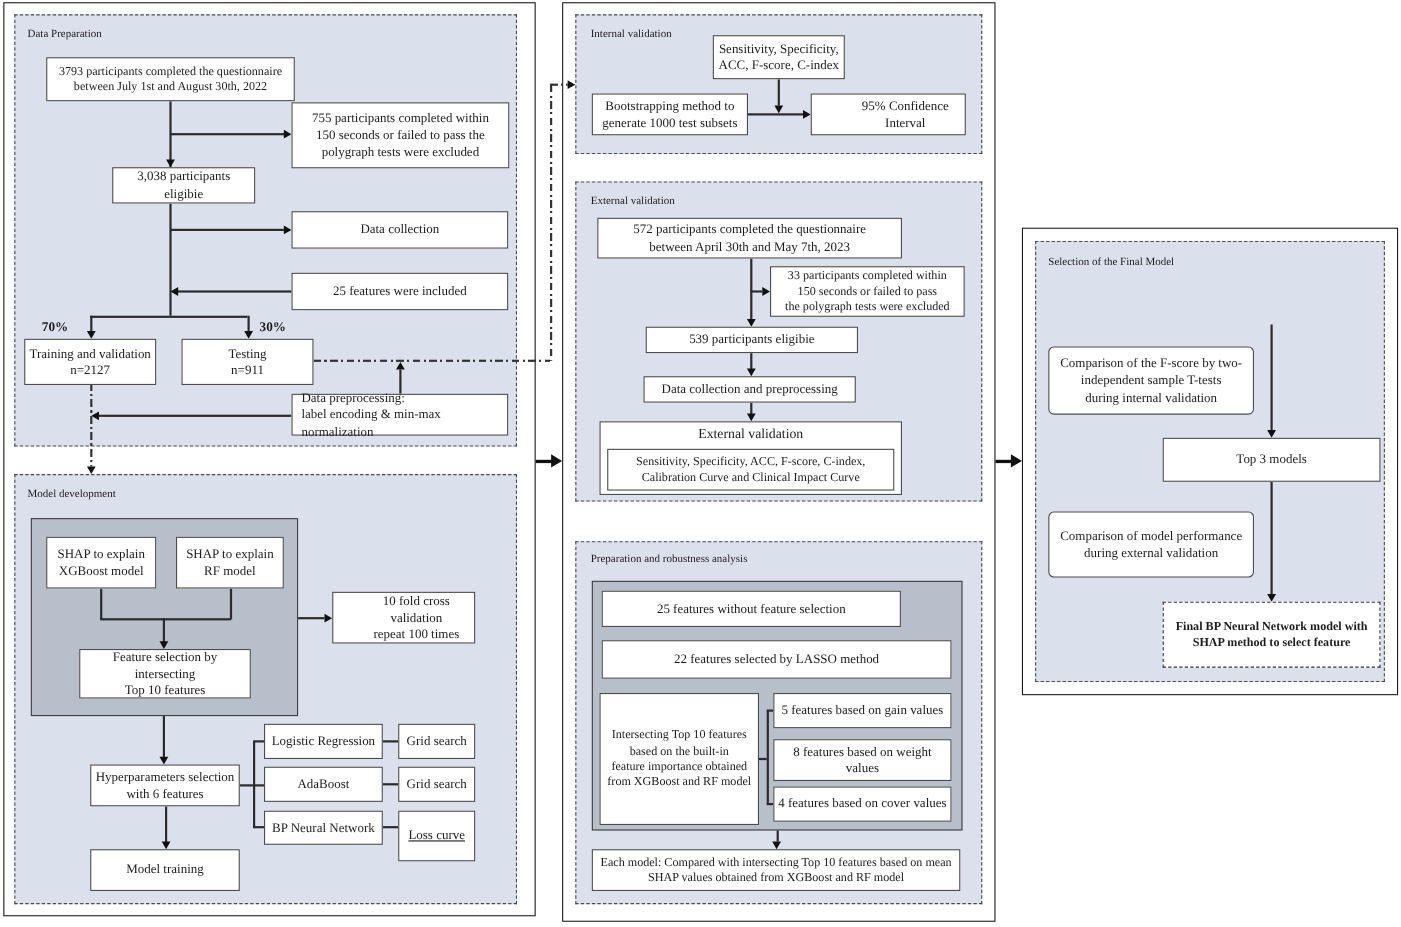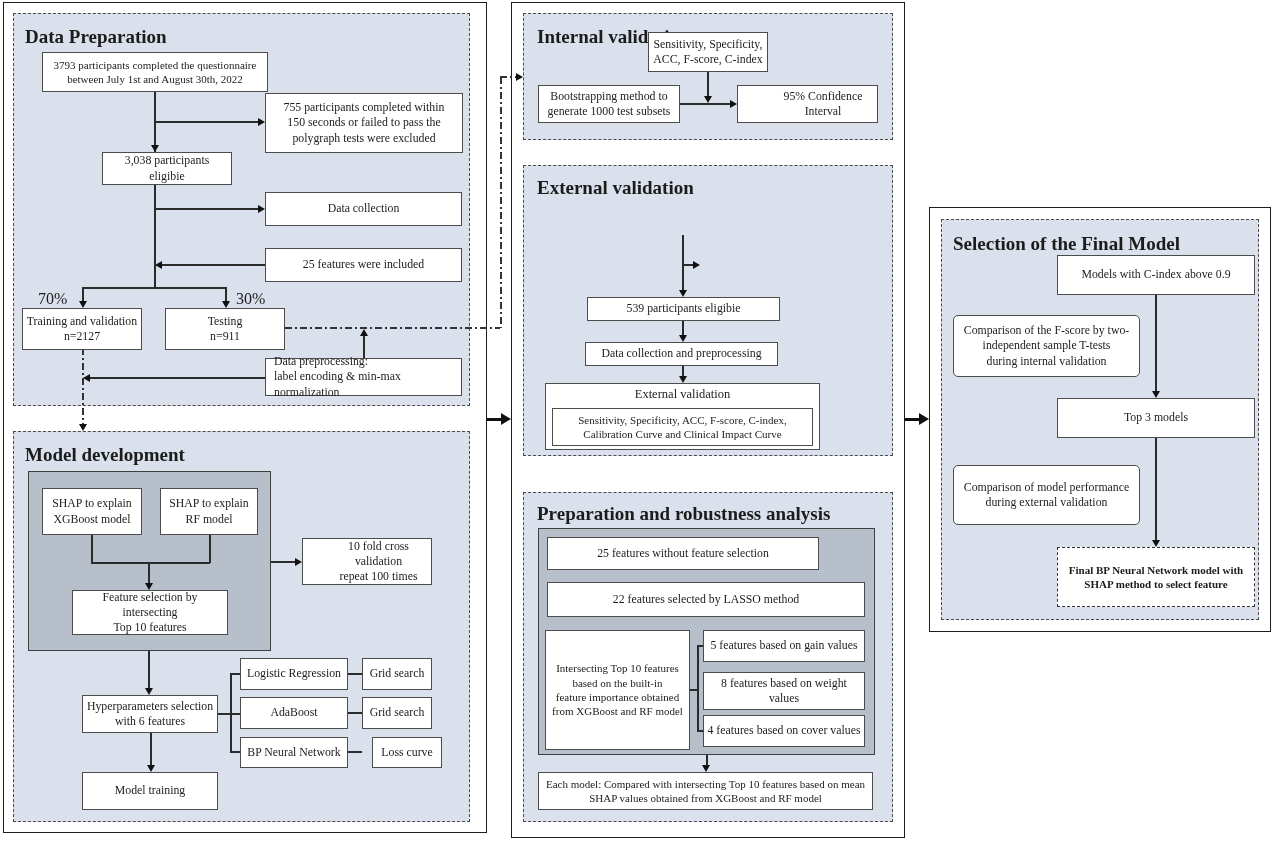--- a/index.html
+++ b/index.html
@@ -1,29 +1,29 @@
 <!DOCTYPE html>
 <html><head>
 <meta charset="utf-8">
 <style>
   html,body{margin:0;padding:0;background:#fff;}
   #canvas{position:relative;width:1274px;height:843px;background:#fff;overflow:hidden;
           font-family:"Liberation Serif", serif;color:#1c1c1c;}
   .container{position:absolute;border:1.5px solid #1d1d1d;background:#fff;box-sizing:border-box;}
   .panel{position:absolute;border:1.5px dashed #4a4a4a;background:#dbe1ec;box-sizing:border-box;}
-  .ptitle{position:absolute;font-weight:bold;font-size:19px;white-space:nowrap;text-align:center;}
+  .ptitle{position:absolute;font-weight:normal;font-size:10px;white-space:nowrap;text-align:center;}
   .darkbox{position:absolute;background:#b7bfcb;border:1.5px solid #3f3f3f;box-sizing:border-box;}
   .box{position:absolute;background:#fff;border:1px solid #4c4c4c;box-sizing:border-box;
        display:flex;align-items:center;justify-content:center;text-align:center;
        font-size:11.8px;line-height:1.3;white-space:pre-line;padding:1px 3px;}
   .sm{font-size:11px;}
   .left{justify-content:flex-start;text-align:left;padding-left:8px;}
   .round{border-radius:5px;}
   .dashdotbox{border:1.6px dashed #333;font-weight:bold;}
-  .lbl{position:absolute;font-weight:normal;font-size:16px;white-space:nowrap;}
+  .lbl{position:absolute;font-weight:bold;font-size:12px;white-space:nowrap;}
   .ln{position:absolute;background:#2b2b2b;}
   .h{height:1.5px;} .v{width:1.5px;}
   .thick{height:3px;background:#111;}
   .ddh{position:absolute;height:1.6px;background-image:repeating-linear-gradient(to right,#333 0 7px,transparent 7px 10px,#333 10px 12px,transparent 12px 15px);}
   .ddv{position:absolute;width:1.6px;background-image:repeating-linear-gradient(to bottom,#333 0 7px,transparent 7px 10px,#333 10px 12px,transparent 12px 15px);}
   .tri{position:absolute;width:0;height:0;}
   .tr{border-top:4px solid transparent;border-bottom:4px solid transparent;border-left:7px solid #111;}
   .tl{border-top:4px solid transparent;border-bottom:4px solid transparent;border-right:7px solid #111;}
   .td{border-left:4px solid transparent;border-right:4px solid transparent;border-top:7px solid #111;}
   .tu{border-left:4px solid transparent;border-right:4px solid transparent;border-bottom:7px solid #111;}
@@ -156,49 +156,53 @@
 repeat 100 times</div>
   <div class="box" style="left:72px;top:590px;width:156px;height:45px;">Feature selection by intersecting
 Top 10 features</div>
   <div class="box" style="left:82px;top:695px;width:136px;height:38px;">Hyperparameters selection
 with 6 features</div>
   <div class="box" style="left:240px;top:658px;width:108px;height:32px;">Logistic Regression</div>
   <div class="box" style="left:362px;top:658px;width:70px;height:32px;">Grid search</div>
   <div class="box" style="left:240px;top:697px;width:108px;height:32px;">AdaBoost</div>
   <div class="box" style="left:362px;top:697px;width:70px;height:32px;">Grid search</div>
   <div class="box" style="left:240px;top:737px;width:108px;height:31px;">BP Neural Network</div>
-  <div class="box" style="left:372px;top:737px;width:70px;height:31px;">Loss curve</div>
+  <div class="box" style="left:362px;top:737px;width:70px;height:46px;text-decoration:underline;">Loss curve</div>
   <div class="box" style="left:82px;top:772px;width:136px;height:38px;">Model training</div>
 
   <div class="box" style="left:648px;top:32px;width:120px;height:40px;">Sensitivity, Specificity,
 ACC, F-score, C-index</div>
   <div class="box" style="left:538px;top:85px;width:142px;height:38px;">Bootstrapping method to
 generate 1000 test subsets</div>
   <div class="box" style="left:737px;top:85px;width:141px;height:38px;padding-left:34px;">95% Confidence Interval</div>
 
+  <div class="box" style="left:543px;top:198px;width:277px;height:37px;">572 participants completed the questionnaire
+between April 30th and May 7th, 2023</div>
+  <div class="box sm" style="left:700px;top:242px;width:177px;height:46px;">33 participants completed within
+150 seconds or failed to pass
+the polygraph tests were excluded</div>
   <div class="box" style="left:587px;top:297px;width:193px;height:24px;">539 participants eligibie</div>
   <div class="box" style="left:585px;top:342px;width:193px;height:24px;">Data collection and  preprocessing</div>
   <div class="box" style="left:545px;top:383px;width:275px;height:67px;"></div>
   <div class="wlabel" style="left:545px;top:387px;width:275px;">External validation</div>
   <div class="box sm" style="left:552px;top:408px;width:261px;height:38px;">Sensitivity, Specificity, ACC, F-score, C-index,
 Calibration Curve and Clinical Impact Curve</div>
 
   <div class="box" style="left:547px;top:537px;width:272px;height:33px;">25 features without feature selection</div>
   <div class="box" style="left:547px;top:582px;width:318px;height:35px;">22 features selected by LASSO method</div>
   <div class="box sm" style="left:545px;top:630px;width:145px;height:120px;">Intersecting Top 10 features
 based on the built-in
 feature importance obtained
 from XGBoost and RF model</div>
   <div class="box" style="left:703px;top:630px;width:162px;height:32px;">5 features based on gain values</div>
   <div class="box" style="left:703px;top:672px;width:162px;height:38px;">8 features based on weight values</div>
   <div class="box" style="left:703px;top:715px;width:162px;height:32px;">4 features based on cover values</div>
   <div class="box sm" style="left:538px;top:772px;width:335px;height:38px;">Each model: Compared with intersecting Top 10 features based on mean
 SHAP values obtained from XGBoost and RF model</div>
 
-  <div class="box" style="left:1057px;top:255px;width:198px;height:40px;">Models with C-index above 0.9</div>
   <div class="box round" style="left:953px;top:315px;width:187px;height:62px;">Comparison of the F-score by two-
 independent sample T-tests
 during internal validation</div>
   <div class="box" style="left:1057px;top:398px;width:198px;height:40px;">Top 3 models</div>
   <div class="box sm dashdotbox" style="left:1057px;top:547px;width:198px;height:60px;">Final BP  Neural Network model with
 SHAP method to select feature</div>
   <div class="box round" style="left:953px;top:465px;width:187px;height:60px;">Comparison of model performance
 during external validation</div>
 
 </div>

